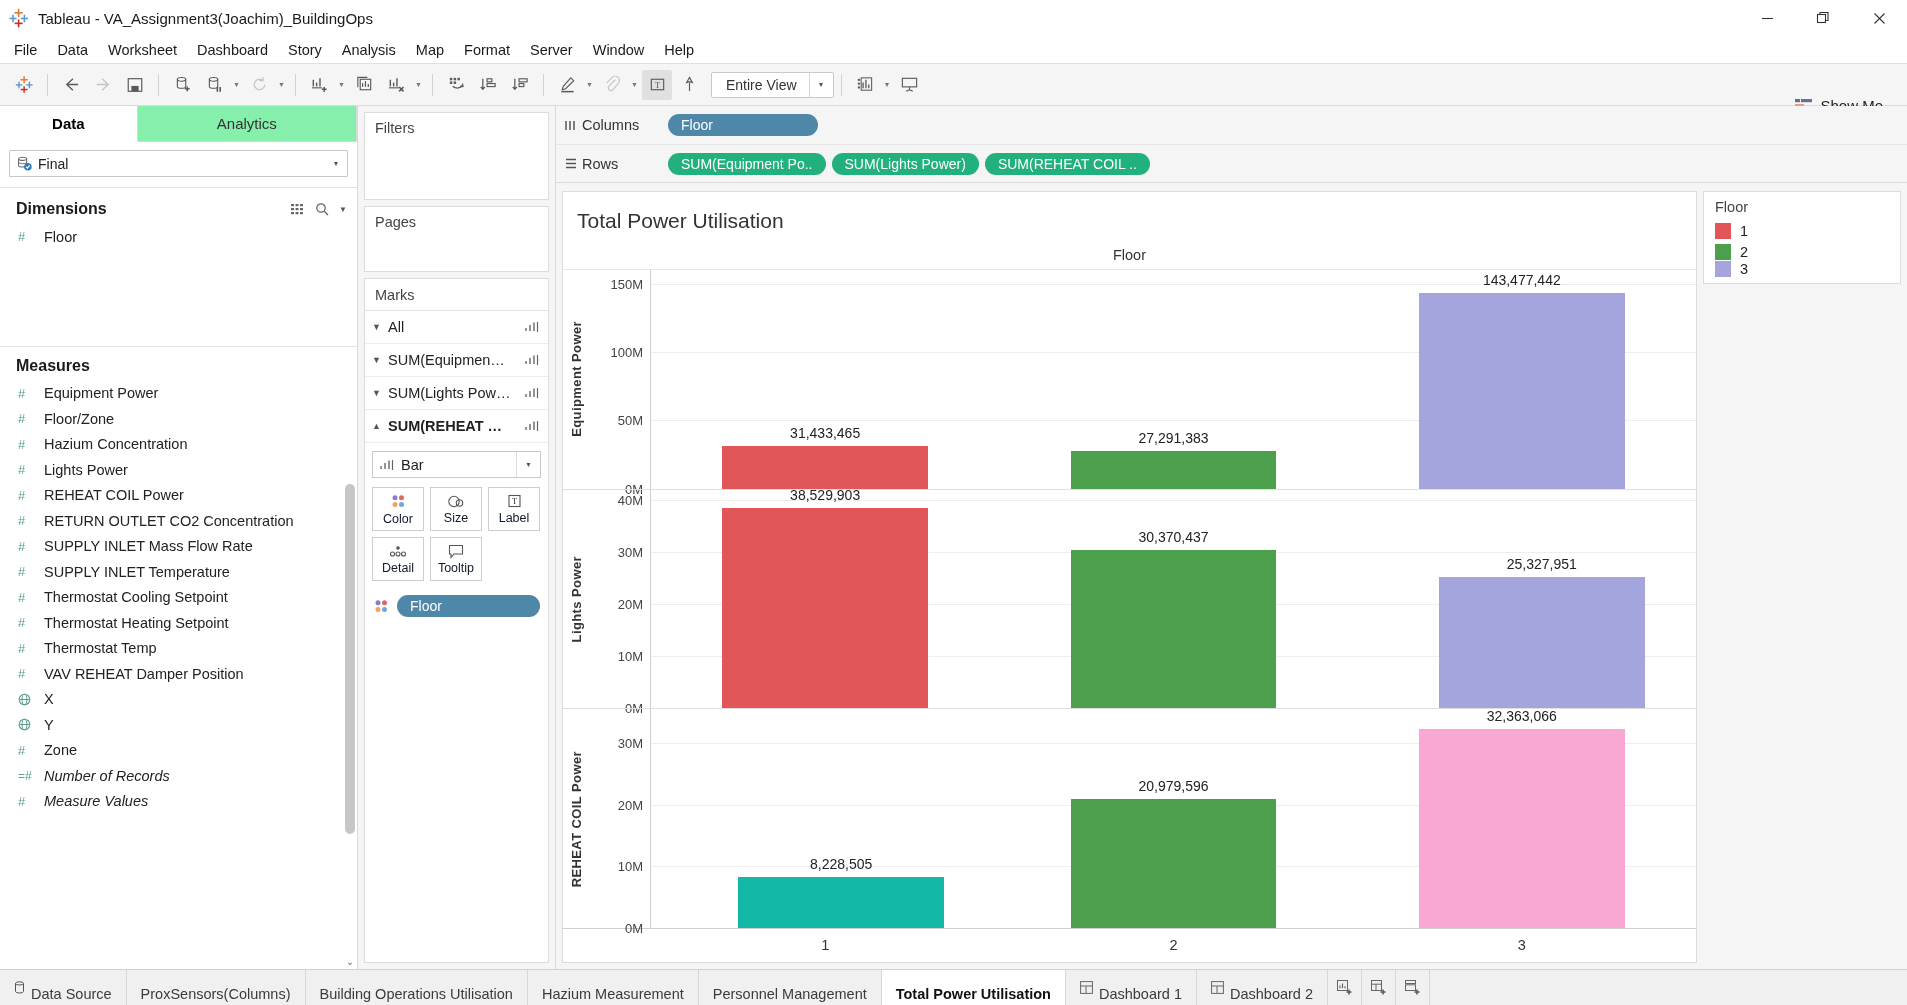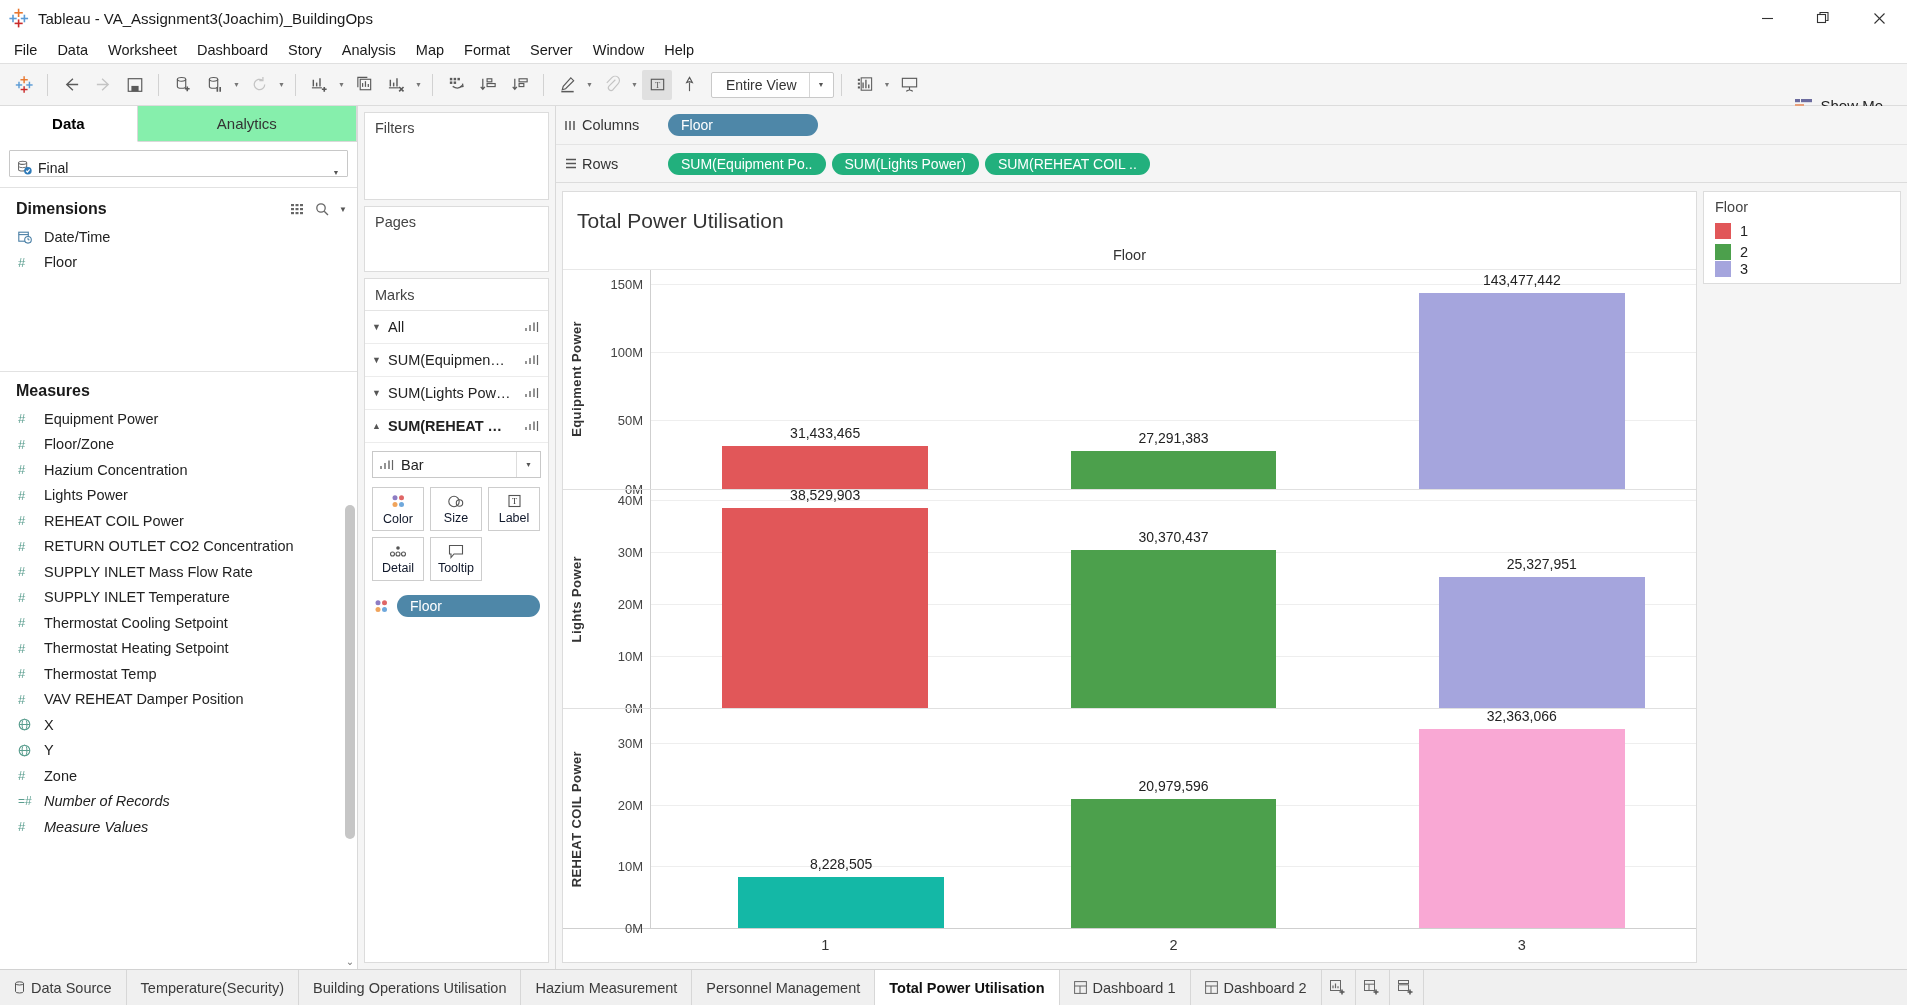--- a/index.html
+++ b/index.html
@@ -64,21 +64,21 @@
   .leftpane { width: 358px; flex: 0 0 358px; display: flex; flex-direction: column;
               border-right: 1px solid #d9d9d9; background: #fff; min-height: 0; }
   .dtabs { display: flex; height: 36px; border-bottom: 1px solid #d9d9d9; flex: 0 0 36px; }
   .dtab { display: flex; align-items: center; justify-content: center; font-size: 15px; color: #333;
           background: #86efac; border-right: 1px solid #d9d9d9; }
   .dtab.active { background: #fff; font-weight: bold; border-bottom: 1px solid #fff;
                  margin-bottom: -1px; color: #000; }
   .dtab.t1 { width: 138px; }
   .dtab.t2 { width: 220px; font-weight: normal; }
   .dsbox { padding: 8px 9px 10px 9px; border-bottom: 1px solid #e2e2e2; flex: 0 0 auto; }
-  .dssel { height: 27px; border: 1px solid #c8c8c8; background: #fff; display: flex; align-items: flex-end;
+  .dssel { height: 27px; border: 1px solid #c8c8c8; background: #fff; display: flex; align-items: center;
            border-radius: 1px; }
   .dssel .dsname { font-size: 14px; color: #222; padding-left: 5px; }
   .dssel .dscv { margin-left: auto; width: 22px; display: flex; align-items: center; justify-content: center;
                  font-size: 7px; color: #555; }
   .sect-hdr { display: flex; align-items: center; padding: 12px 10px 4px 16px; }
   .sect-hdr .txt { font-size: 16px; font-weight: bold; color: #1a1a1a; }
   .sect-hdr .tools { margin-left: auto; display: flex; align-items: center; gap: 10px; color: #666; }
   .fieldlist { padding: 2px 0 0 0; }
   .fld { display: flex; align-items: center; height: 25.5px; padding-left: 18px; font-size: 14.5px; color: #222; }
   .fld .ic { width: 26px; flex: 0 0 26px; color: #5a9e8f; font-size: 13px;
@@ -166,21 +166,21 @@
   .legendcol { width: 198px; flex: 0 0 198px; display: flex; flex-direction: column; }
   .legendcard { background: #fff; border: 1px solid #dcdcdc; }
   .legendcard .lhdr { font-size: 14.5px; color: #444; padding: 7px 10px 5px 11px; }
   .legrow { display: flex; align-items: center; gap: 9px; padding: 1px 11px 1px 11px; height: 21px; }
   .legrow .sw { width: 16px; height: 16px; flex: 0 0 16px; }
   .legrow .lt { font-size: 14.5px; color: #222; }
 
   
   .bottombar { height: 36px; flex: 0 0 36px; display: flex; align-items: stretch;
                background: #f0f0f0; border-top: 1px solid #d2d2d2; }
-  .btab { display: flex; align-items: center; gap: 6px; padding: 8px 14px; font-size: 14.5px;
+  .btab { display: flex; gap: 6px; padding: 16px 14px; font-size: 14.5px;
           color: #3b3b3b; border-right: 1px solid #d7d7d7; background: #f0f0f0; white-space: nowrap; }
   .btab.active { background: #fff; font-weight: bold; color: #111; }
   .btab .bic { color: #666; font-size: 12px; display: flex; align-items: center; }
   .newbtn { width: 34px; display: flex; align-items: center; justify-content: center;
             border-right: 1px solid #d7d7d7; color: #555; }
 
   svg { display: block; }
 </style>
 </head>
 <body>
@@ -471,31 +471,20 @@
           <span>
             <svg width="14" height="14" viewBox="0 0 14 14">
                 <circle cx="6" cy="6" r="4.2" fill="none" stroke="#666" stroke-width="1.3"></circle>
                 <line x1="9.2" y1="9.2" x2="13" y2="13" stroke="#666" stroke-width="1.3"></line>
               </svg>
           </span>
           <span style="font-size:8px;color:#555;">▼</span>
         </span>
       </div>
       <div class="fieldlist">
-        <div class="fld">
-          <span class="ic date">
-            <svg width="14" height="14" viewBox="0 0 14 14">
-              <rect x="0.8" y="2.2" width="9.5" height="9" fill="none" stroke="#4a7fa5" stroke-width="1.1"></rect>
-              <line x1="0.8" y1="4.6" x2="10.3" y2="4.6" stroke="#4a7fa5" stroke-width="1.1"></line>
-              <circle cx="10" cy="9.8" r="3.3" fill="#fff" stroke="#4a7fa5" stroke-width="1.1"></circle>
-              <path d="M10 7.8 V9.8 H11.5" fill="none" stroke="#4a7fa5" stroke-width="1"></path>
-            </svg>
-          </span>
-          <span class="nm">Date/Time</span>
-        </div>
         <div class="fld">
           <span class="ic">#</span>
           <span class="nm">Floor</span>
         </div>
       </div>
 
       <div class="measures-wrap">
         <div class="dim-divider" style="margin-top:96px;"></div>
         <div class="sect-hdr" style="padding-top:10px;">
           <span class="txt">Measures</span>
@@ -921,21 +910,21 @@
     <div class="btab">
       <span class="bic">
         <svg width="11" height="13" viewBox="0 0 11 13">
           <ellipse cx="5.5" cy="2.4" rx="4" ry="1.6" fill="none" stroke="#555" stroke-width="1"></ellipse>
           <path d="M1.5 2.4 V10.4 a4 1.6 0 0 0 8 0 V2.4" fill="none" stroke="#555" stroke-width="1"></path>
         </svg>
       </span>
       <span>Data Source</span>
     </div>
     <div class="btab">
-      <span>Temperature(Security)</span>
+      <span>ProxSensors(Columns)</span>
     </div>
     <div class="btab">
       <span>Building Operations Utilisation</span>
     </div>
     <div class="btab">
       <span>Hazium Measurement</span>
     </div>
     <div class="btab">
       <span>Personnel Management</span>
     </div>

